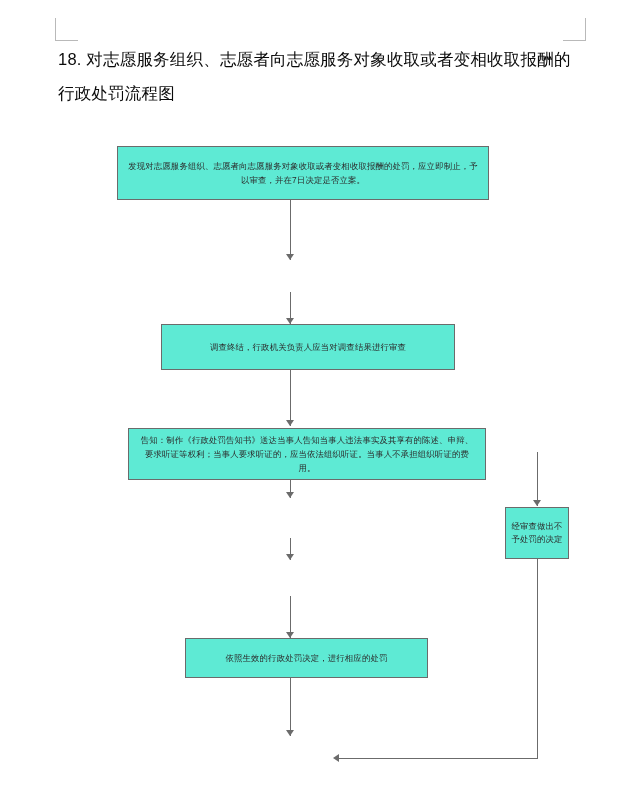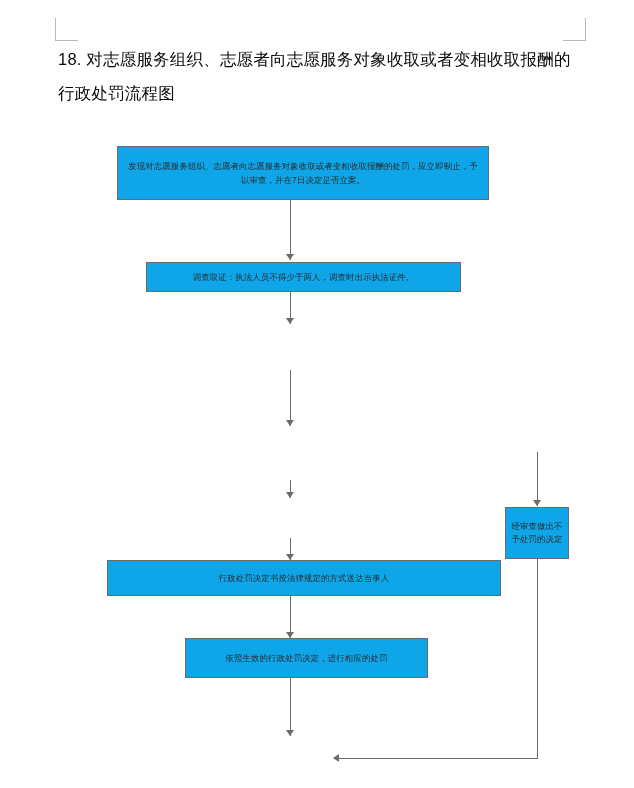--- a/index.html
+++ b/index.html
@@ -57,21 +57,21 @@
     left: 0;
     top: 0;
     width: 634px;
     height: 788px;
   }
 
   .node {
     position: absolute;
     box-sizing: border-box;
     border: 1px solid #6b6b6b;
-    background: #0ea5e9;
+    background: #5eead4;
     display: flex;
     align-items: center;
     justify-content: center;
     text-align: center;
     font-size: 8.4px;
     line-height: 14px;
     color: #2b2b2b;
     padding: 3px 9px;
     letter-spacing: 0.15px;
     z-index: 2;
@@ -133,49 +133,49 @@
 
   <div id="flow">
 
     <div class="node" style="left:117px; top:146px; width:372px; height:54px;">
       <span class="txt">发现对志愿服务组织、志愿者向志愿服务对象收取或者变相收取报酬的处罚，应立即制止，予以审查，并在7日决定是否立案。</span>
     </div>
 
     <div class="conn-v" style="left:290px; top:200px; height:60px;"></div>
     <div class="arrow-down" style="left:286px; top:254px;"></div>
 
-    <div class="node" style="left:146px; top:262px; width:315px; height:30px;">
-      <span class="txt">调查取证：执法人员不得少于两人，调查时出示执法证件。</span>
-    </div>
 
     <div class="conn-v" style="left:290px; top:292px; height:32px;"></div>
     <div class="arrow-down" style="left:286px; top:318px;"></div>
 
+    <div class="node" style="left:161px; top:324px; width:294px; height:46px;">
+      <span class="txt">调查终结，行政机关负责人应当对调查结果进行审查</span>
+    </div>
 
     <div class="conn-v" style="left:290px; top:370px; height:56px;"></div>
     <div class="arrow-down" style="left:286px; top:420px;"></div>
 
+    <div class="node" style="left:128px; top:428px; width:358px; height:52px;">
+      <span class="txt">告知：制作《行政处罚告知书》送达当事人告知当事人违法事实及其享有的陈述、申辩、要求听证等权利；当事人要求听证的，应当依法组织听证。当事人不承担组织听证的费用。</span>
+    </div>
 
     <div class="conn-v" style="left:290px; top:480px; height:18px;"></div>
     <div class="arrow-down" style="left:286px; top:492px;"></div>
 
     <div class="conn-v" style="left:537px; top:452px; height:54px;"></div>
     <div class="arrow-down" style="left:533px; top:500px;"></div>
 
 
     <div class="node branch" style="left:505px; top:507px; width:64px; height:52px;">
       <span class="txt">经审查做出不予处罚的决定</span>
     </div>
 
     <div class="conn-v" style="left:290px; top:538px; height:22px;"></div>
     <div class="arrow-down" style="left:286px; top:554px;"></div>
 
-    <div class="node" style="left:107px; top:560px; width:394px; height:36px;">
-      <span class="txt">行政处罚决定书按法律规定的方式送达当事人</span>
-    </div>
 
     <div class="conn-v" style="left:290px; top:596px; height:42px;"></div>
     <div class="arrow-down" style="left:286px; top:632px;"></div>
 
     <div class="node" style="left:185px; top:638px; width:243px; height:40px;">
       <span class="txt">依照生效的行政处罚决定，进行相应的处罚</span>
     </div>
 
     <div class="conn-v" style="left:290px; top:678px; height:58px;"></div>
     <div class="arrow-down" style="left:286px; top:730px;"></div>

